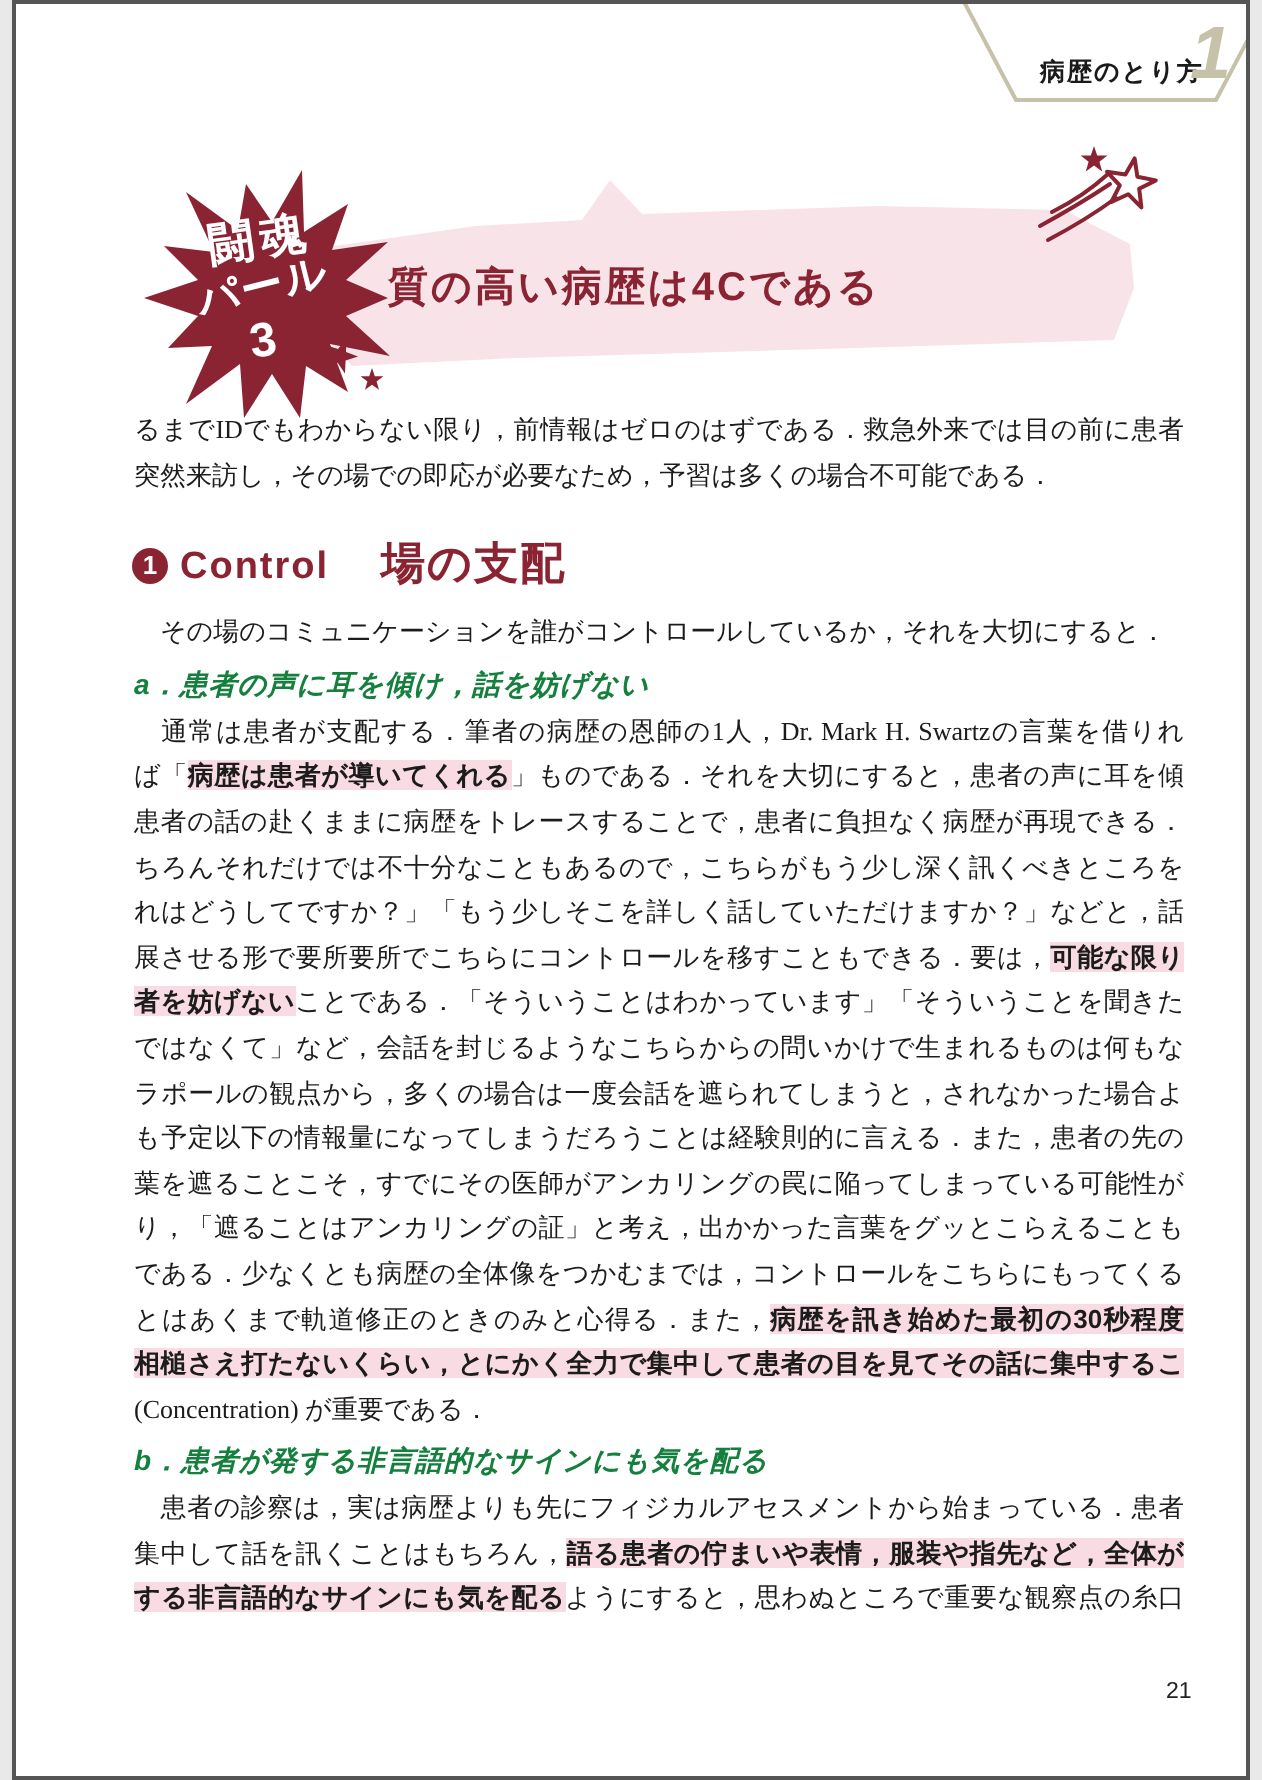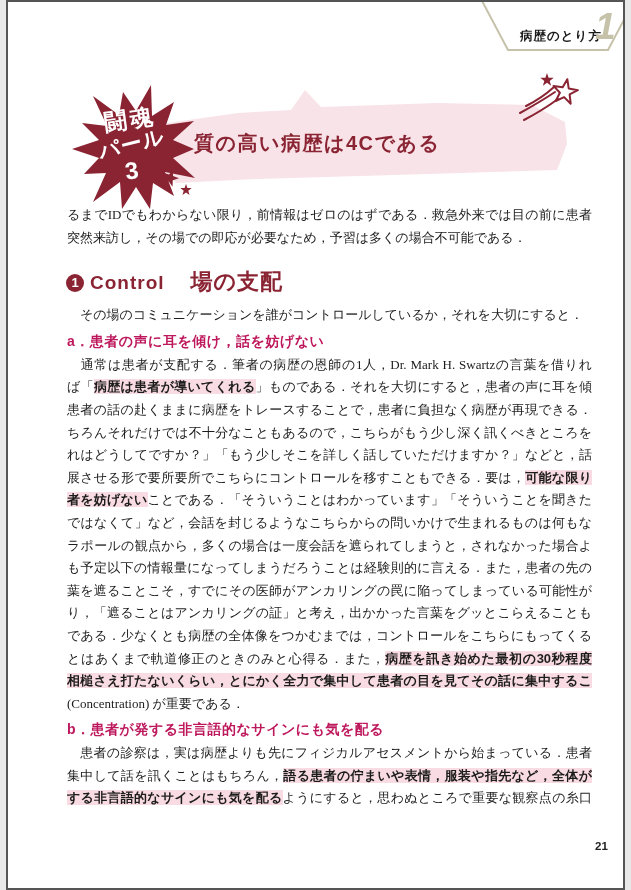--- a/index.html
+++ b/index.html
@@ -60,28 +60,28 @@
     font-family:"Liberation Sans","DejaVu Sans",sans-serif;
     font-size:19px; line-height:24px; letter-spacing:1px;
   }
   .sec-marker {
     display:inline-block; width:18px; height:18px; border-radius:50%;
     background:var(--accent); color:#fff; font-size:13px; line-height:18px;
     text-align:center; vertical-align:2px; margin-right:6px; letter-spacing:0;
   }
   .sec-ja { margin-left:26px; font-size:22px; }
   .sub-heading {
-    margin:4px 0 2px; font-weight:bold; color:#be185d;
+    margin:4px 0 2px; font-weight:bold; color:#15803d;
     font-family:"Liberation Sans","DejaVu Sans",sans-serif;
-    font-size:14px; line-height:21px; letter-spacing:0.5px;
+    font-size:14px; line-height:21px; letter-spacing:0.5px;font-style:italic;
   }
   #page-number {
     position:absolute; left:575px; top:838px;
     font-family:"Liberation Sans","DejaVu Sans",sans-serif;
-    font-size:11.5px; font-weight:bold; color:#222;margin-left:12px;
+    font-size:11.5px; font-weight:normal; color:#222;
   }
 </style>
 </head>
 <body>
 
 <div id="page">
 
   <svg id="tab-svg" viewBox="0 0 220 56" aria-hidden="true">
     <polyline class="tab-outline" points="62,-3 89,48 189,48 216,-3"></polyline>
   </svg>

